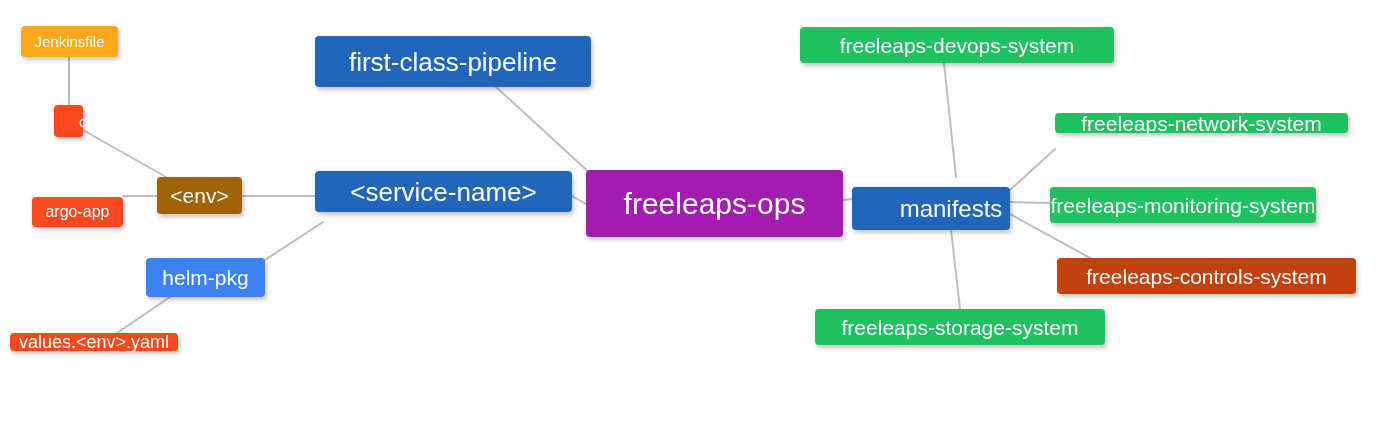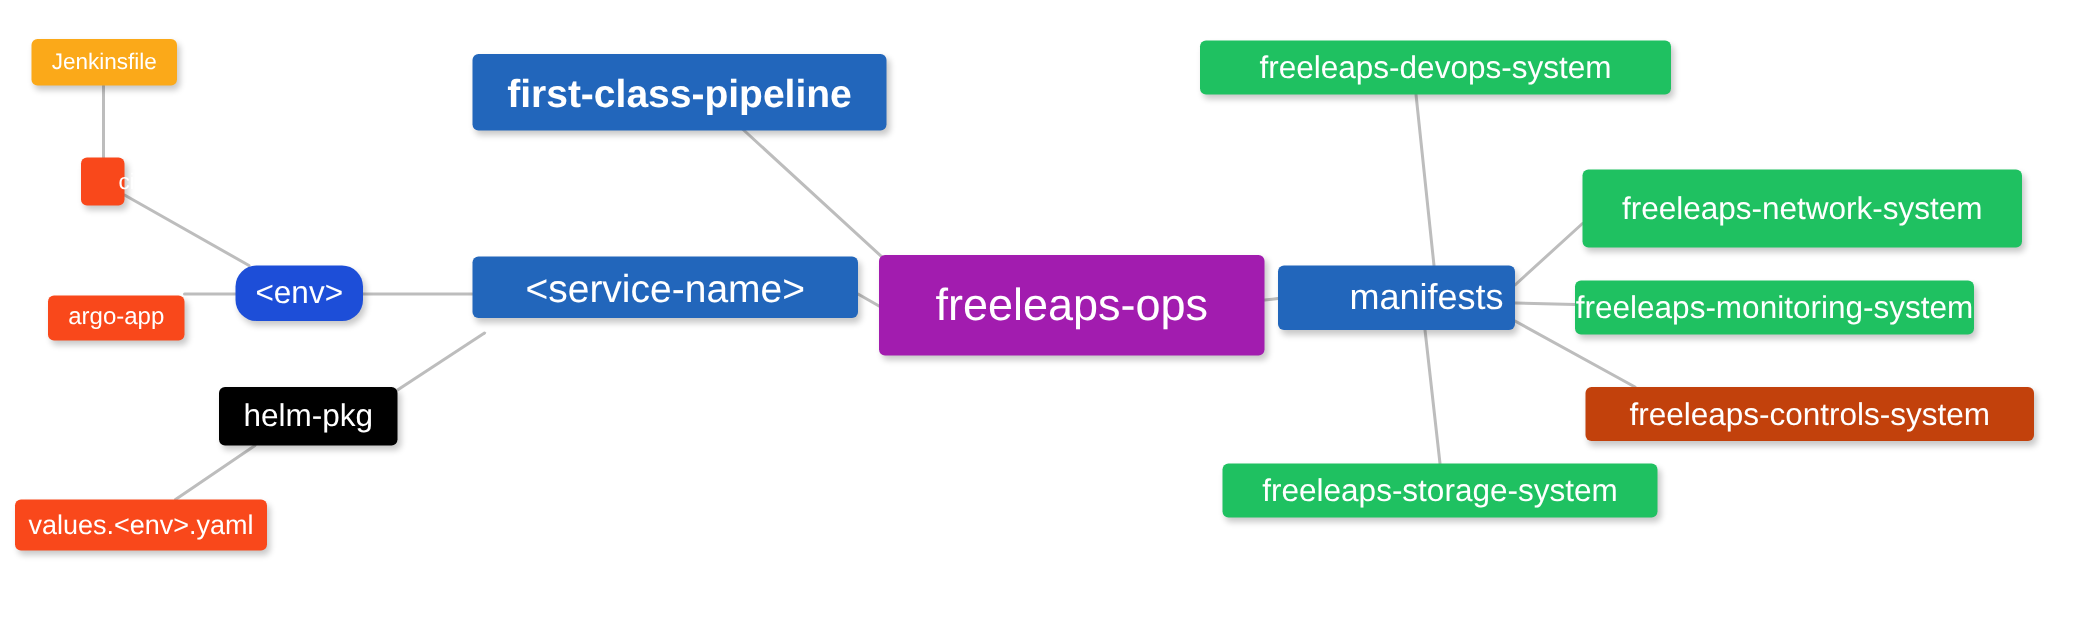--- a/index.html
+++ b/index.html
@@ -68,47 +68,47 @@
       <path class="edge" d="M 950 220 L 960 309" stroke="#bdbdbd"></path>
     </svg>
   <div id="node-layer">
       <div class="node" style="left: 586px; top: 170px; width: 257px; height: 67px; background: #a21caf;">
         <span class="node-label" style="font-size: 30px;">freeleaps-ops</span>
       </div>
       <div class="node" style="left: 315px; top: 171px; width: 257px; height: 41px; background: rgb(34, 102, 187);">
         <span class="node-label" style="font-size: 26px;">&lt;service-name&gt;</span>
       </div>
       <div class="node" style="left: 315px; top: 36px; width: 276px; height: 51px; background: rgb(34, 102, 187);">
-        <span class="node-label" style="font-size: 26px; font-weight: bold;">first-class-pipeline</span>
+        <span class="node-label" style="font-size: 26px;">first-class-pipeline</span>
       </div>
-      <div class="node" style="left: 852px; top: 177px; width: 158px; height: 43px; background: rgb(34, 102, 187); padding-left: 40px;">
+      <div class="node" style="left: 852px; top: 187px; width: 158px; height: 43px; background: rgb(34, 102, 187); padding-left: 40px;">
         <span class="node-label" style="font-size: 24px;">manifests</span>
       </div>
-      <div class="node" style="left: 157px; top: 177px; width: 85px; height: 37px; background: #1d4ed8; border-radius: 14px;">
+      <div class="node" style="left: 157px; top: 177px; width: 85px; height: 37px; background: #a16207;">
         <span class="node-label" style="font-size: 21px;">&lt;env&gt;</span>
       </div>
-      <div class="node" style="left: 146px; top: 258px; width: 119px; height: 39px; background: #000000;">
+      <div class="node" style="left: 146px; top: 258px; width: 119px; height: 39px; background: #3b82f6;">
         <span class="node-label" style="font-size: 21px;">helm-pkg</span>
       </div>
       <div class="node" style="left: 32px; top: 180px; width: 91px; height: 30px; background: rgb(249, 72, 27); margin-top: 17px;">
         <span class="node-label" style="font-size: 16px;">argo-app</span>
       </div>
-      <div class="node" style="left: 10px; top: 333px; width: 168px; height: 34px; background: rgb(249, 72, 27);">
+      <div class="node" style="left: 10px; top: 333px; width: 168px; height: 18px; background: rgb(249, 72, 27);">
         <span class="node-label" style="font-size: 18px;">values.&lt;env&gt;.yaml</span>
       </div>
       <div class="node" style="left: 54px; top: 105px; width: 29px; height: 32px; background: rgb(249, 72, 27);">
         <span class="node-label" style="font-size: 15px; margin-left: 32px;">ci</span>
       </div>
       <div class="node" style="left: 21px; top: 26px; width: 97px; height: 31px; background: rgb(251, 169, 25);">
         <span class="node-label" style="font-size: 15px;">Jenkinsfile</span>
       </div>
       <div class="node" style="left: 800px; top: 27px; width: 314px; height: 36px; background: rgb(31, 193, 97);">
         <span class="node-label" style="font-size: 21px;">freeleaps-devops-system</span>
       </div>
-      <div class="node" style="left: 1055px; top: 113px; width: 293px; height: 52px; background: rgb(31, 193, 97);">
+      <div class="node" style="left: 1055px; top: 113px; width: 293px; height: 20px; background: rgb(31, 193, 97);">
         <span class="node-label" style="font-size: 21px;">freeleaps-network-system</span>
       </div>
       <div class="node" style="left: 1050px; top: 187px; width: 266px; height: 36px; background: rgb(31, 193, 97);">
         <span class="node-label" style="font-size: 21px;">freeleaps-monitoring-system</span>
       </div>
       <div class="node" style="left: 1057px; top: 258px; width: 299px; height: 36px; background: #c2410c;">
         <span class="node-label" style="font-size: 21px;">freeleaps-controls-system</span>
       </div>
       <div class="node" style="left: 815px; top: 309px; width: 290px; height: 36px; background: rgb(31, 193, 97);">
         <span class="node-label" style="font-size: 21px;">freeleaps-storage-system</span>

